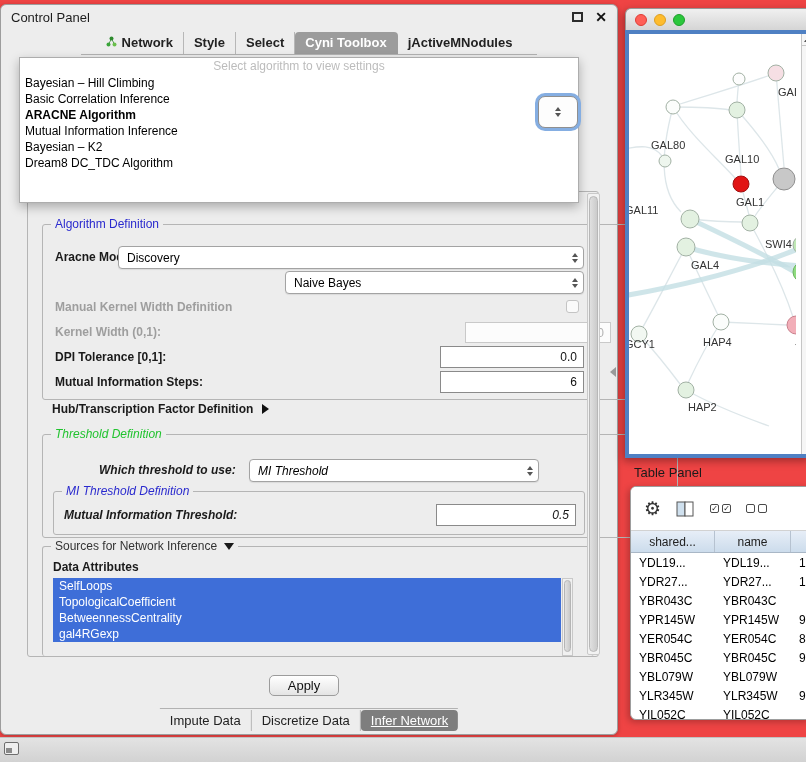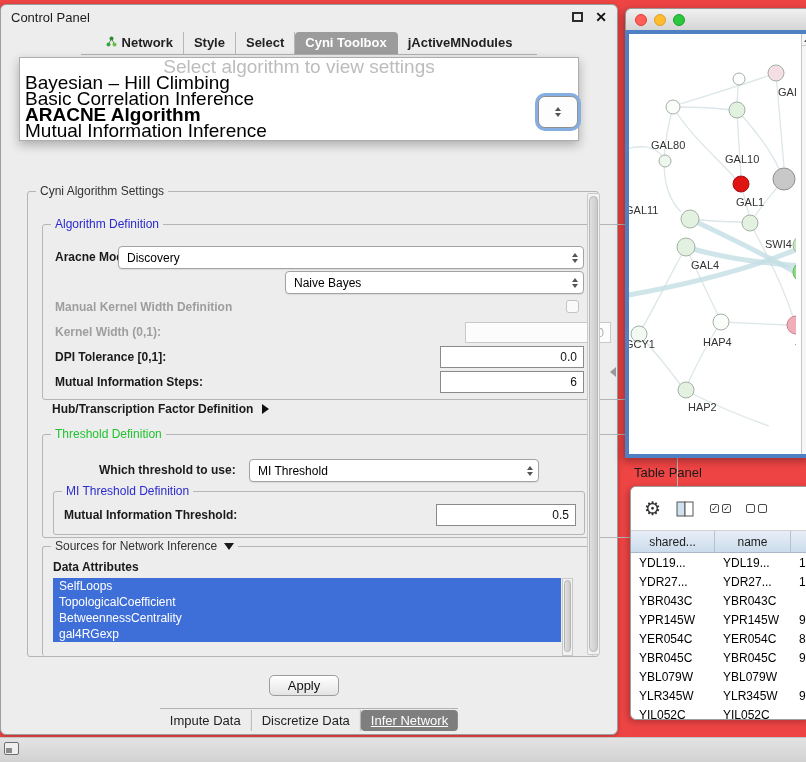--- a/index.html
+++ b/index.html
@@ -15,22 +15,22 @@
   .float-icon{width:11px;height:10px;border:2px solid #2c2c2c;margin-right:12px;background:transparent;}
   .close-icon{font-size:14px;font-weight:bold;color:#111;line-height:14px;cursor:default;}
 
   .cp-tabs{display:flex;justify-content:center;align-items:center;height:24px;font-size:13px;color:#222;
     margin:2px 80px 0 80px;border-bottom:1px solid #b2b2b2;}
   .cp-tab{padding:3px 10px 4px;border-right:1px solid #b7b7b7;display:flex;align-items:center;gap:5px;white-space:nowrap;font-weight:bold;}
   .cp-tab:last-child{border-right:none;}
   .cp-tab.active{background:#9c9c9c;color:#fff;border-radius:4px 4px 0 0;border-right-color:transparent;}
 
   
-  .algo-popup{position:absolute;left:18px;top:52px;width:560px;height:84px;background:#fff;
-    border:1px solid #adadad;box-shadow:0 4px 10px rgba(0,0,0,.28);z-index:5;font-size:19px;overflow:hidden;}
+  .algo-popup{position:absolute;left:18px;top:52px;width:560px;height:146px;background:#fff;
+    border:1px solid #adadad;box-shadow:0 4px 10px rgba(0,0,0,.28);z-index:5;font-size:12px;overflow:hidden;}
   .algo-popup .placeholder{color:#bcbcbc;text-align:center;line-height:17px;}
   .algo-option{padding:0 5px;line-height:16px;color:#000;white-space:nowrap;}
   .algo-option.selected{font-weight:bold;}
   .combo-focus-btn{position:absolute;left:537px;top:91px;width:40px;height:32px;background:#fdfdfd;
     border:1px solid #8f8f8f;border-radius:7px;box-shadow:0 0 0 3px #85aee2;z-index:6;
     display:flex;align-items:center;justify-content:center;}
 
   
   .group{position:absolute;border:1px solid #b5b5b5;border-radius:3px;}
   .legend{position:absolute;top:-8px;left:8px;background:#ededed;padding:0 4px;font-size:12px;
@@ -212,21 +212,21 @@
         <div class="field" style="left:397px;top:146px;width:144px;height:22px;">
           <span>6</span>
         </div>
       </div>
 
       <div style="position:absolute;left:24px;top:210px;display:flex;align-items:center;">
         <span class="lbl" style="position:static;">Hub/Transcription Factor Definition</span>
         <span class="tri-right"></span>
       </div>
 
-      <div class="group" style="left:14px;top:242px;width:636px;height:104px;">
+      <div class="group" style="left:14px;top:242px;width:636px;height:104px;font-style:italic;">
         <span class="legend green">Threshold Definition</span>
 
         <span class="lbl" style="left:56px;top:28px;">Which threshold to use:</span>
         <div class="combo" style="left:206px;top:24px;width:290px;height:23px;">
           <span>MI Threshold</span>
           <span class="arrows">
               <i class="au"></i>
               <i class="ad"></i>
             </span>
         </div>

